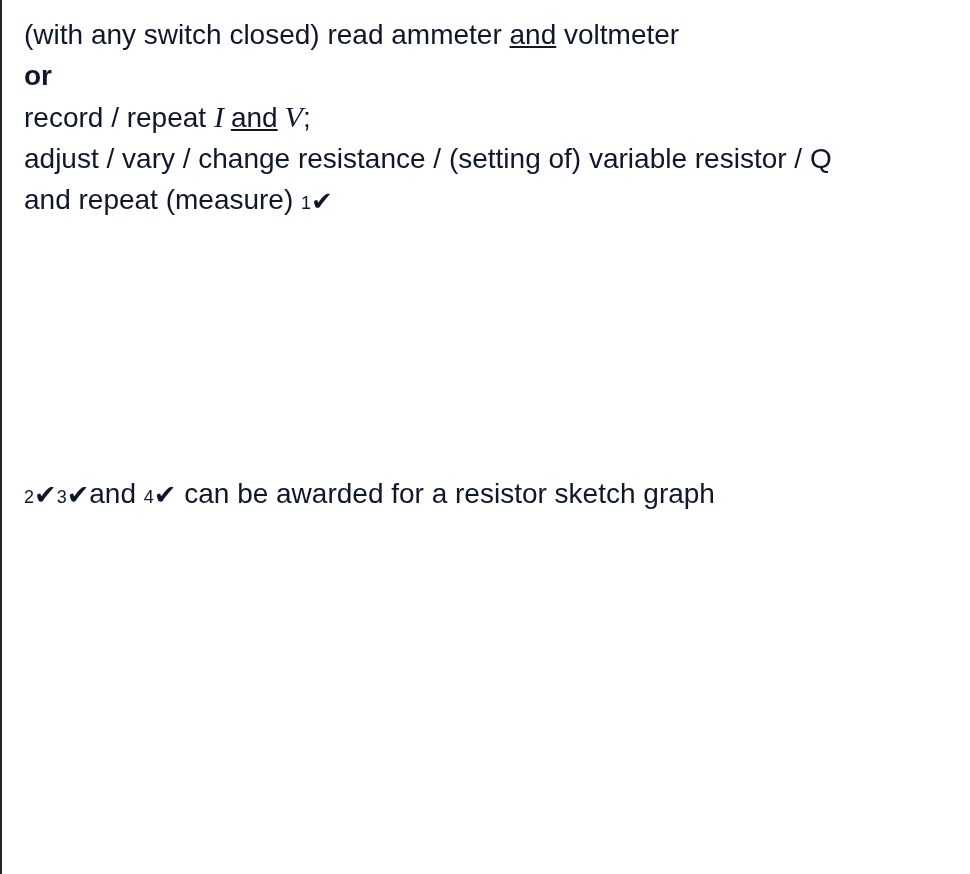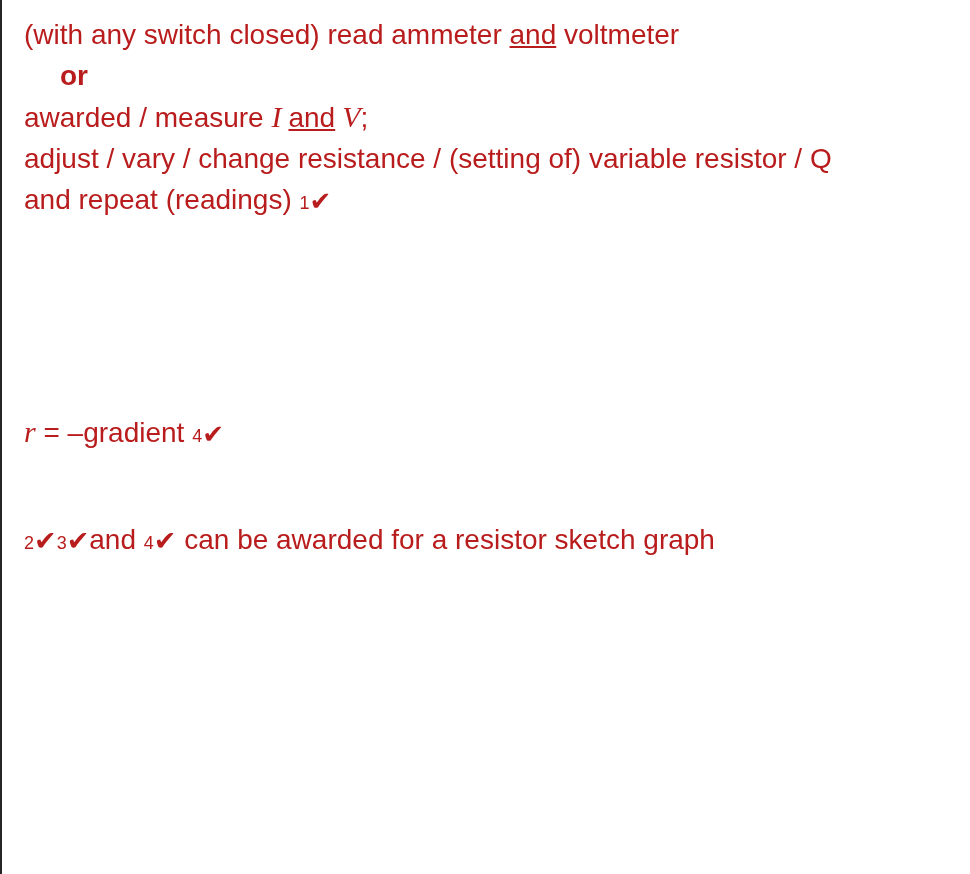--- a/index.html
+++ b/index.html
@@ -23,32 +23,31 @@
     width: 970px;
     height: 874px;
     background: #ffffff;
     border-left: 2px solid #262626;
     padding: 14px 0 0 22px;
   }
 
   .ms-line {
     font-size: 28px;
     line-height: 41px;
-    color: #b91c1c;
+    color: #0f172a;
     white-space: normal;
     letter-spacing: 0;
   }
 
   .ms-line.wrap {
     max-width: 845px;
   }
 
   .ms-line.bold {
     font-weight: bold;
-    margin-left: 36px;
   }
   .gap-lg { height: 63px; }
   .gap-lg2 { height: 62px; }
   .gap-lg3 { height: 62px; }
 
   
   .mathvar {
     font-family: "Liberation Serif", "DejaVu Serif", serif;
     font-style: italic;
     font-size: 30px;
@@ -97,42 +96,39 @@
 
   <div class="ms-line wrap">
     <span>(with any switch closed) read ammeter </span><span class="uline">and</span><span> voltmeter</span>
   </div>
 
   <div class="ms-line bold">
     <span>or</span>
   </div>
 
   <div class="ms-line wrap">
-    <span>awarded / measure </span><span class="mathvar">I</span><span class="nbsp-gap"></span><span class="uline">and</span><span class="nbsp-gap"></span><span class="mathvar">V</span><span>;</span>
+    <span>record / repeat </span><span class="mathvar">I</span><span class="nbsp-gap"></span><span class="uline">and</span><span class="nbsp-gap"></span><span class="mathvar">V</span><span>;</span>
   </div>
 
   <div class="ms-line wrap">
     <span>adjust / vary / change resistance / (setting of) variable resistor / Q</span>
   </div>
 
   <div class="ms-line">
-    <span>and repeat (readings) </span><span class="markno">1</span><span class="tick">✔</span>
+    <span>and repeat (measure) </span><span class="markno">1</span><span class="tick">✔</span>
   </div>
 
   <div class="gap-lg"></div>
 
 
   <div class="gap-lg2"></div>
 
 
   <div class="gap-lg3"></div>
 
-  <div class="ms-line">
-    <span class="mathvar">r</span><span> = –gradient </span><span class="markno">4</span><span class="tick">✔</span>
-  </div>
 
   <div class="gap-lg3"></div>
 
   <div class="ms-line">
     <span class="markno">2</span><span class="tick light">✔</span><span class="markno">3</span><span class="tick light">✔</span><span>and </span><span class="markno">4</span><span class="tick light">✔</span><span> can be awarded for a resistor sketch graph</span>
   </div>
 
 </div>
 
 </body></html>

